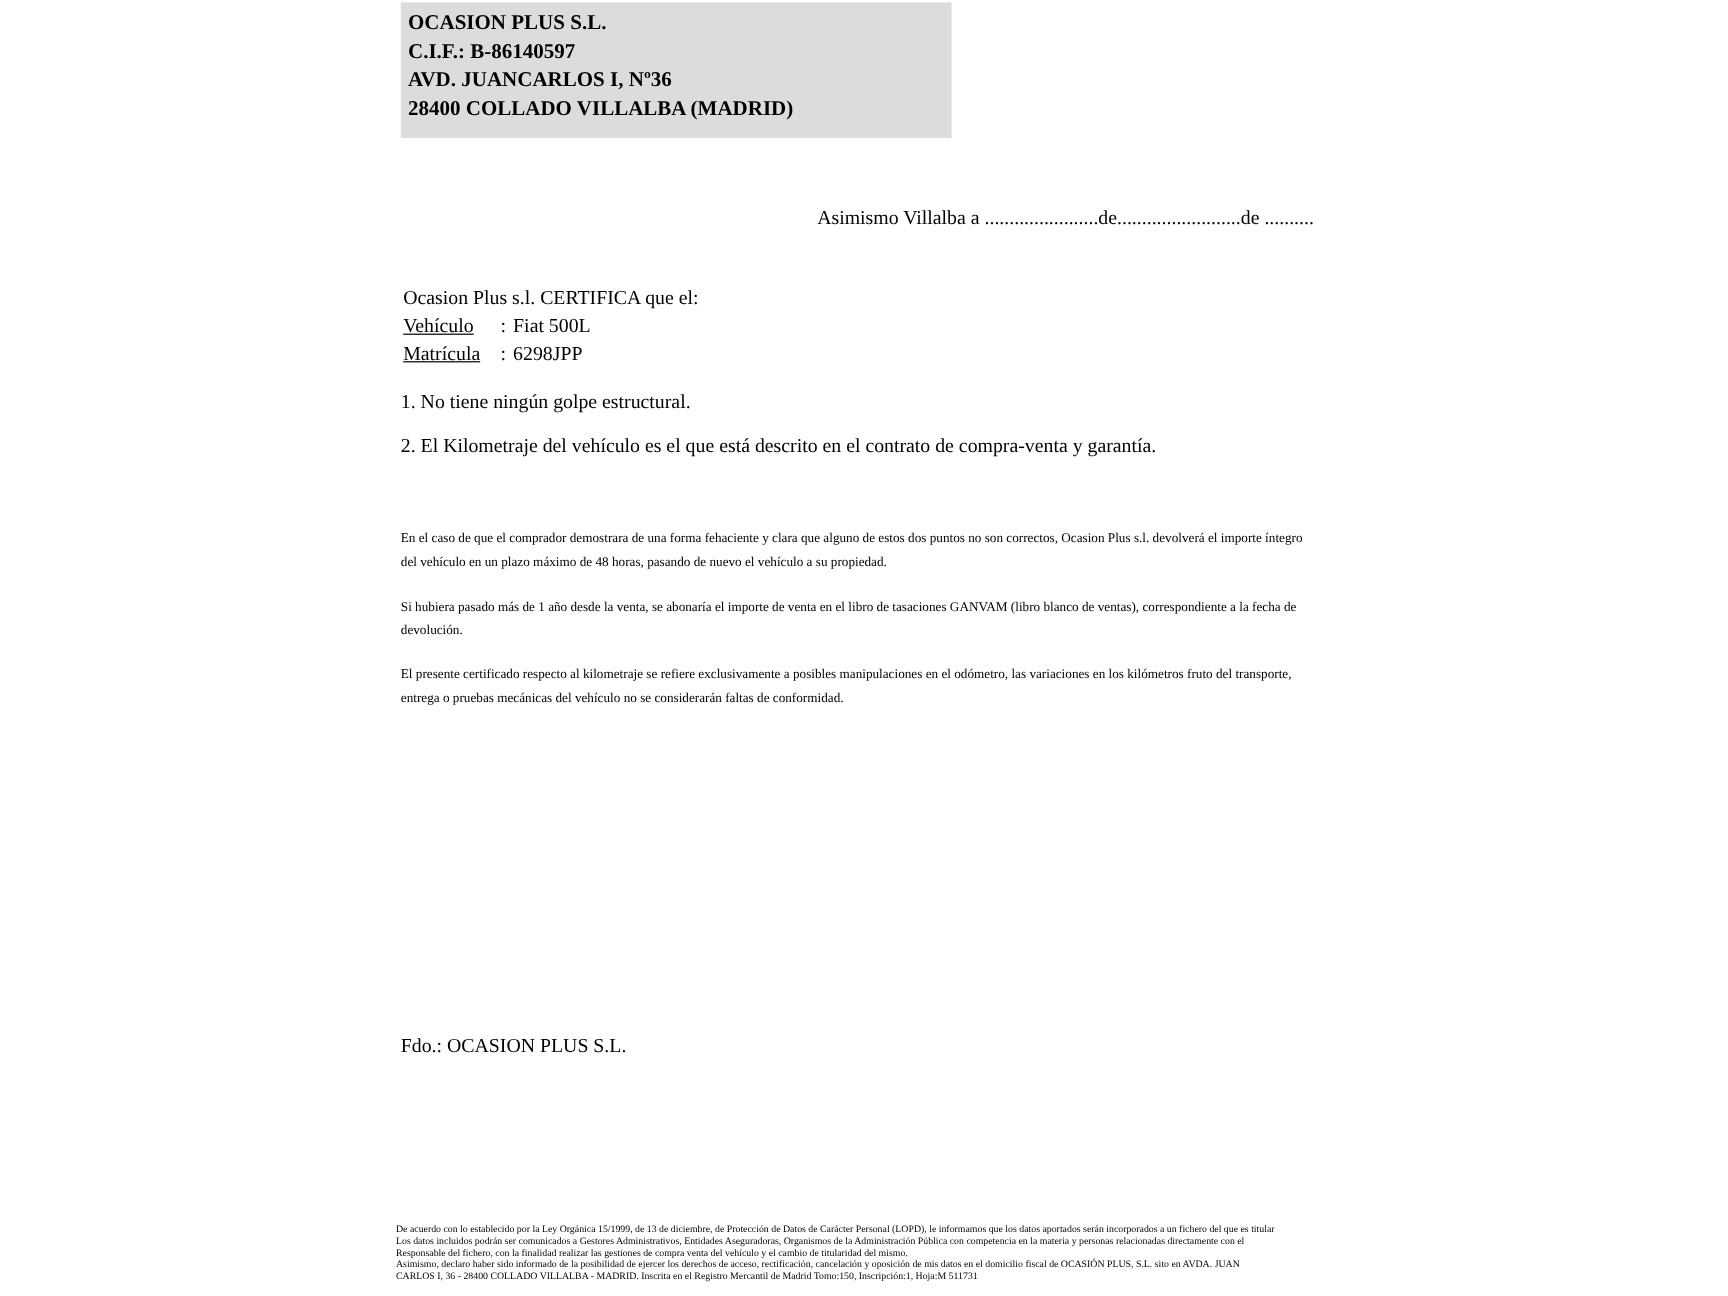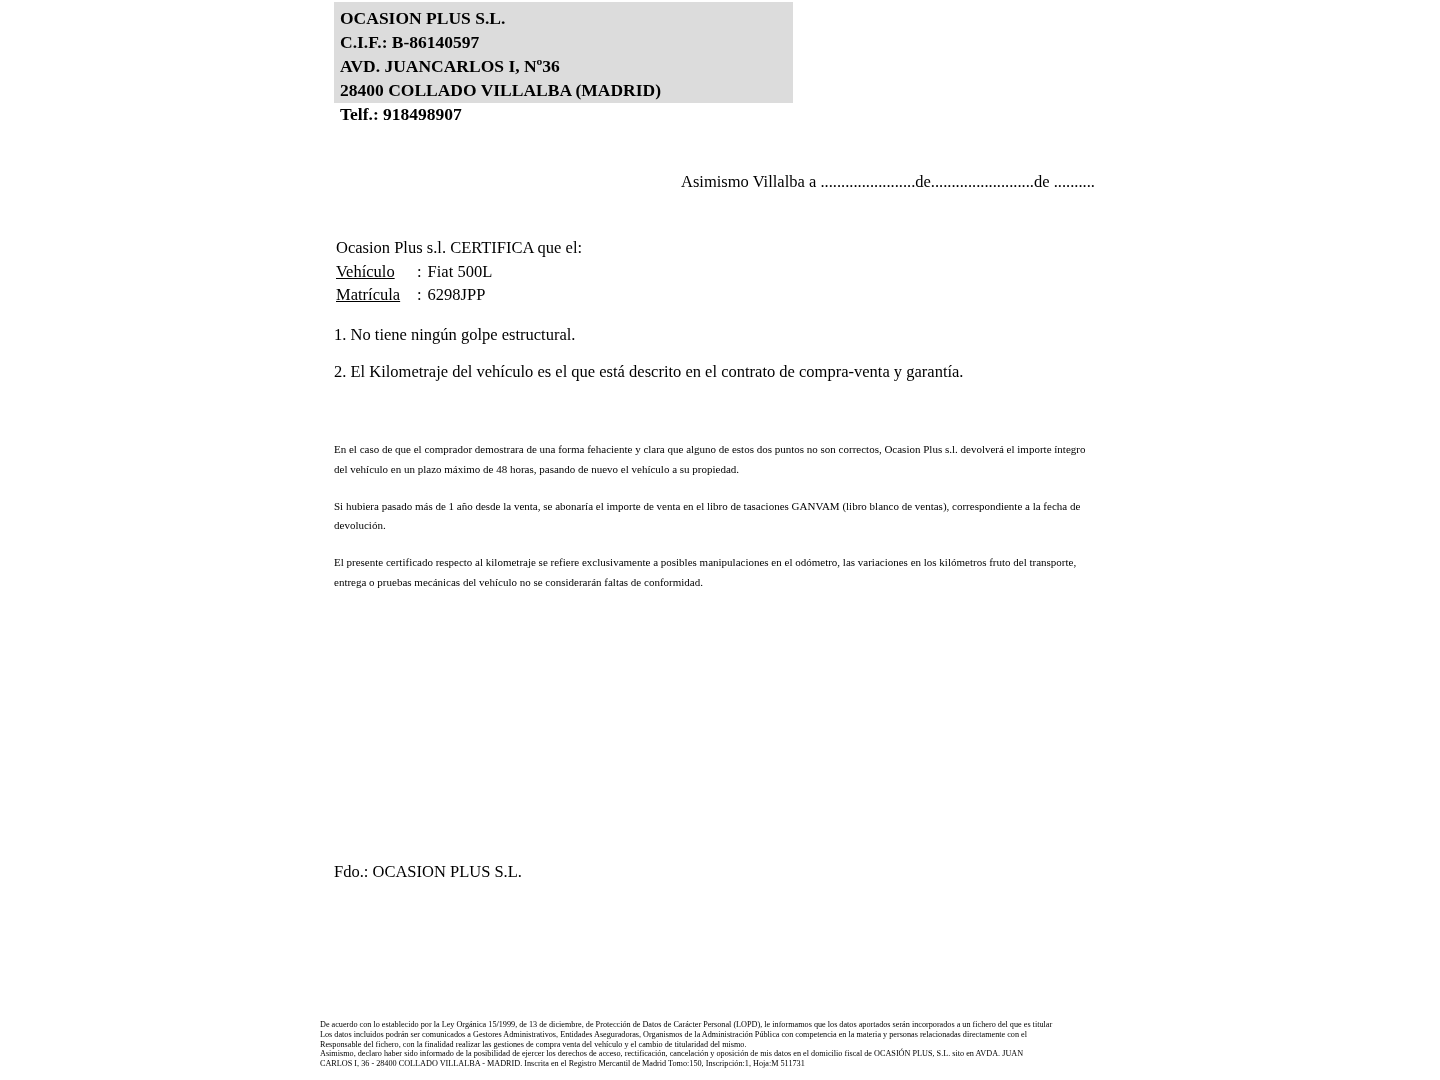--- a/index.html
+++ b/index.html
@@ -9,21 +9,21 @@
     background: #ffffff;
     font-family: "Liberation Serif", "DejaVu Serif", serif;
     color: #000000;
     overflow: hidden;
   }
   .doc { position: relative; width: 1440px; height: 1080px; }
 
   .header-box {
     position: absolute;
     left: 334px; top: 2px;
-    width: 459px; height: 101px;
+    width: 459px; height: 113px;
     background: #dcdcdc;
     padding: 4px 0 0 6px;
   }
   .header-box .hline {
     font-weight: bold;
     font-size: 17.5px;
     line-height: 24px;
     white-space: nowrap;
   }
 
@@ -68,38 +68,37 @@
 
   .signature {
     position: absolute;
     left: 334px; top: 862px;
     font-size: 16.5px;
     white-space: nowrap;
   }
 
   .legal {
     position: absolute;
-    left: 320px; top: 1020px;
+    left: 330px; top: 1020px;
     width: 790px;
     font-size: 8.2px;
     line-height: 9.75px;
   }
   .legal .lline { white-space: nowrap; }
 </style>
 </head>
 <body>
 
 <div class="doc">
 
   <div class="header-box">
     <div class="hline">OCASION PLUS S.L.</div>
     <div class="hline">C.I.F.: B-86140597</div>
     <div class="hline">AVD. JUANCARLOS I, Nº36</div>
     <div class="hline">28400 COLLADO VILLALBA (MADRID)</div>
-    <div class="hline">Telf.: 918498907</div>
   </div>
 
   <div class="date-line">Asimismo Villalba a .......................de.........................de ..........</div>
 
   <div class="certify">
     <div>Ocasion Plus s.l. CERTIFICA que el:</div>
     <div class="field">
       <span class="field-label"><u>Vehículo</u></span><span class="field-sep">:</span><span class="field-value">Fiat 500L</span>
     </div>
     <div class="field">

